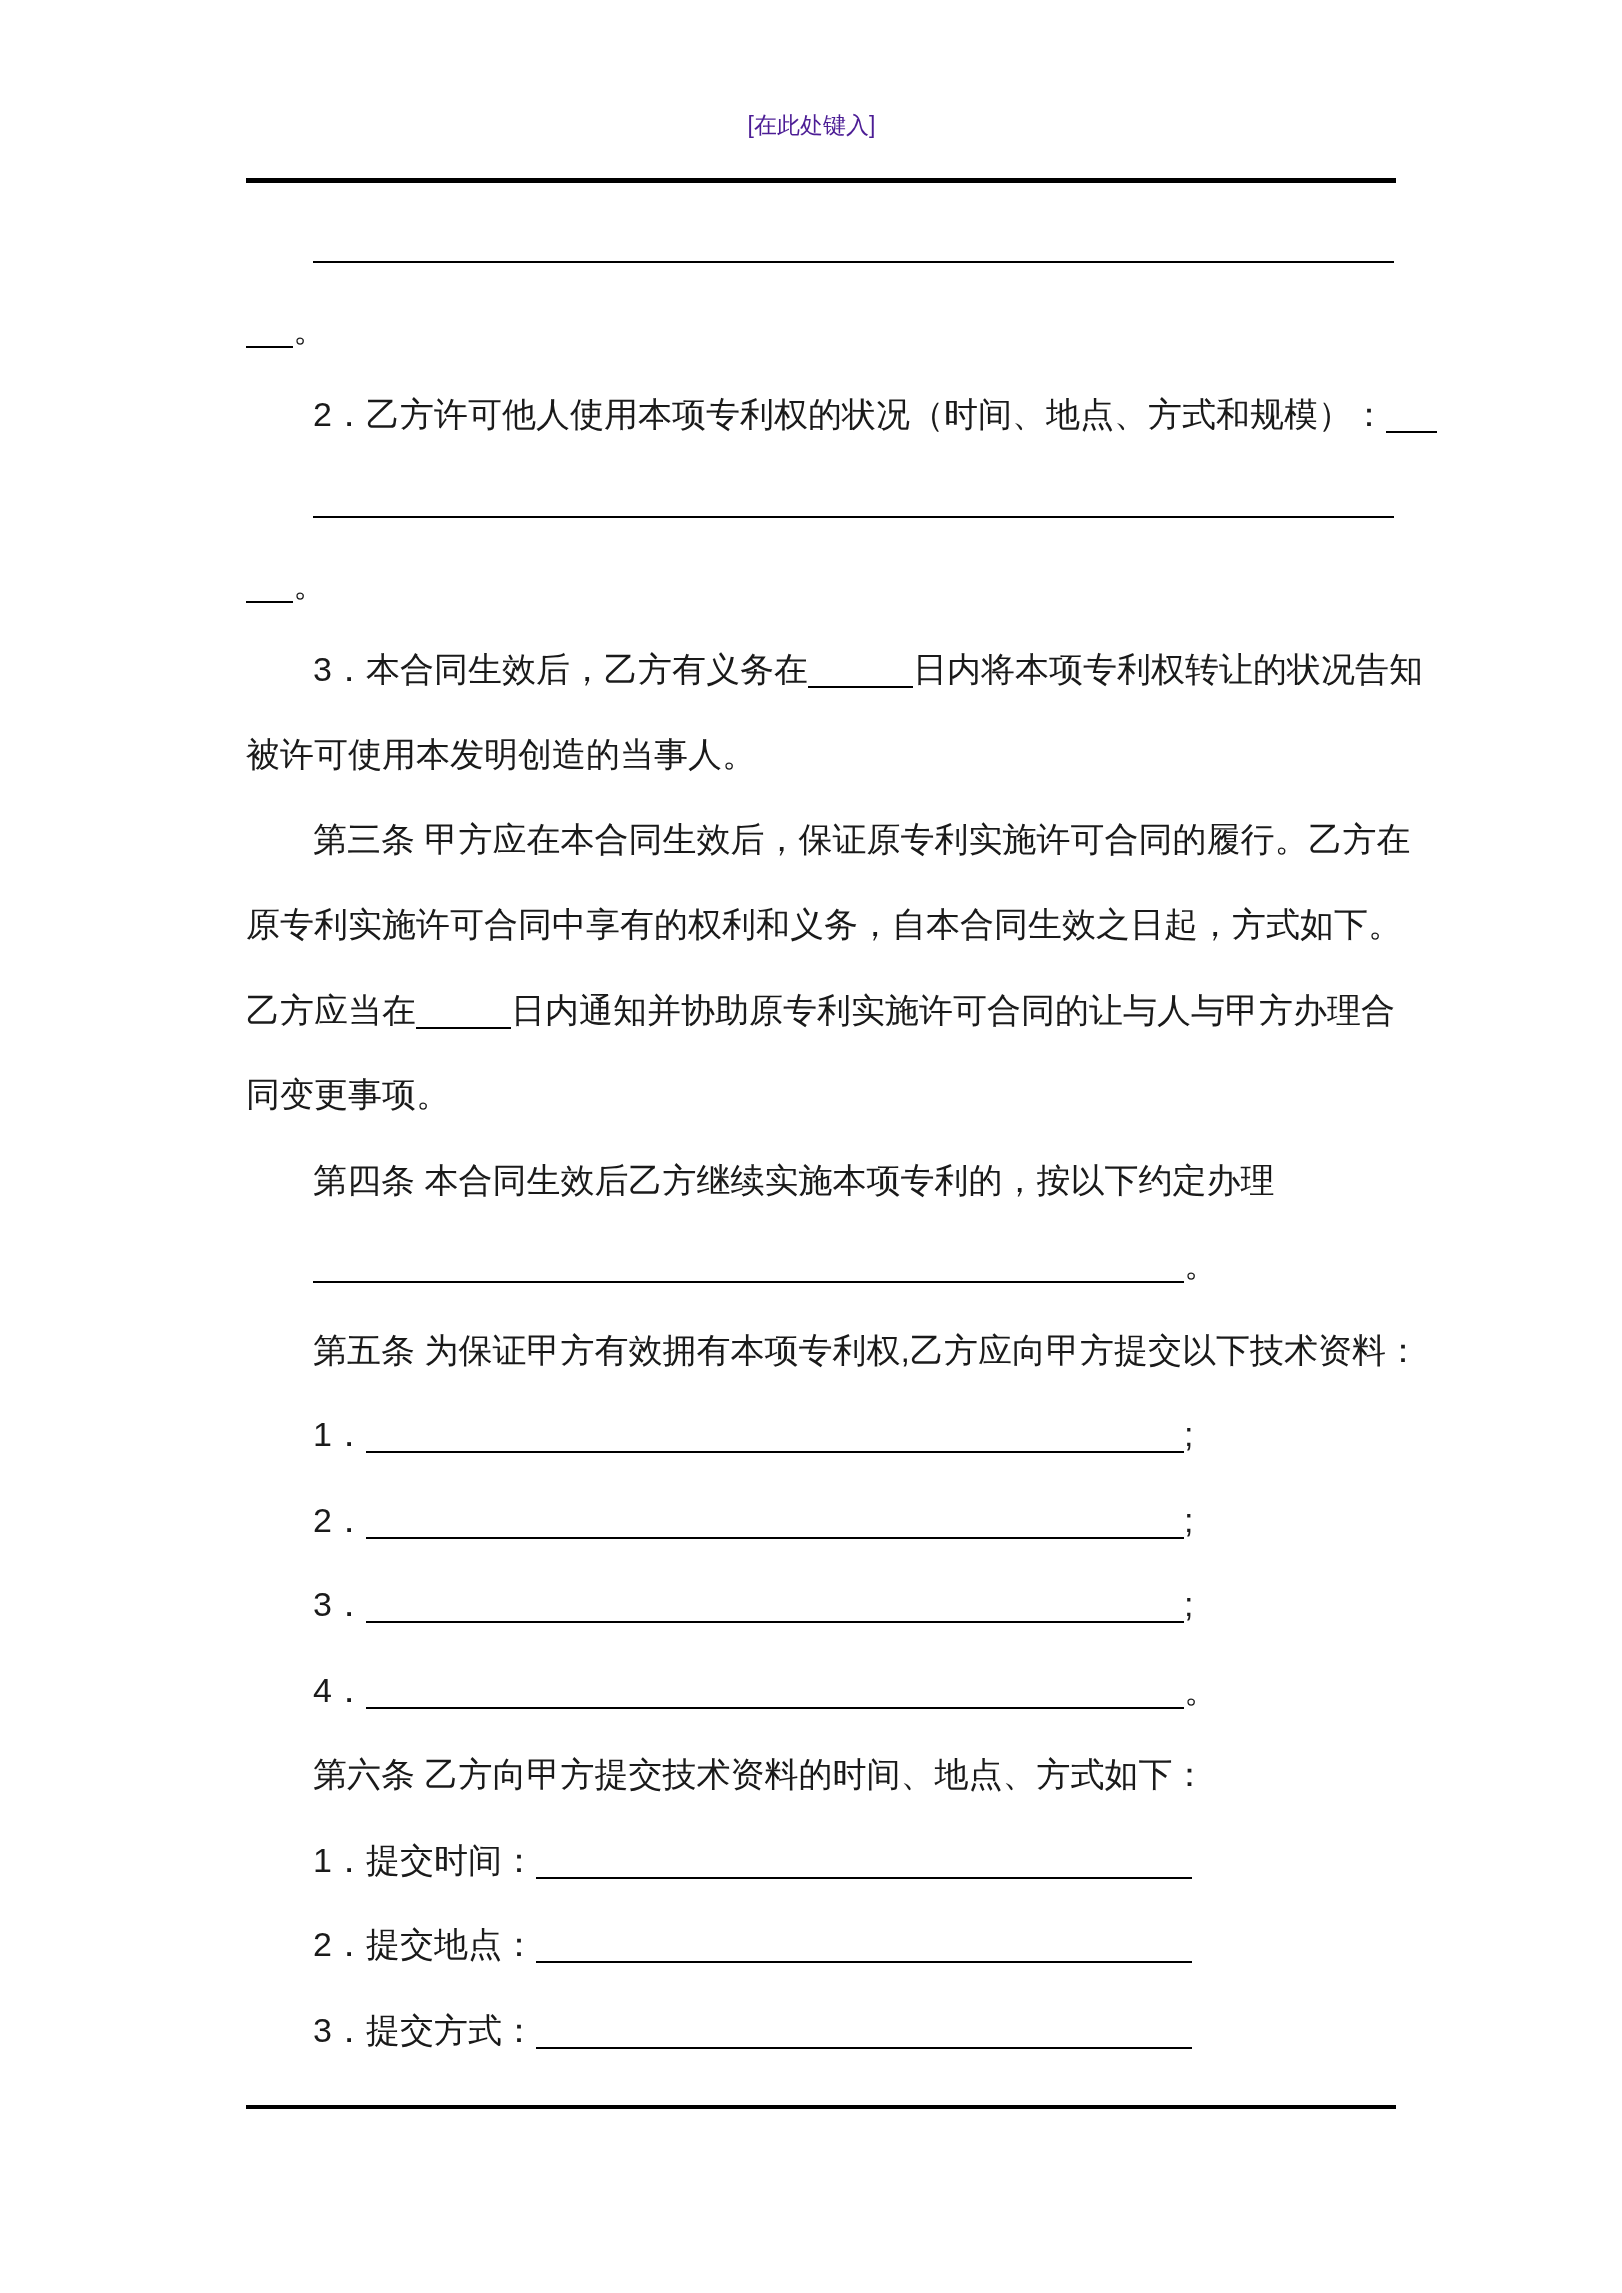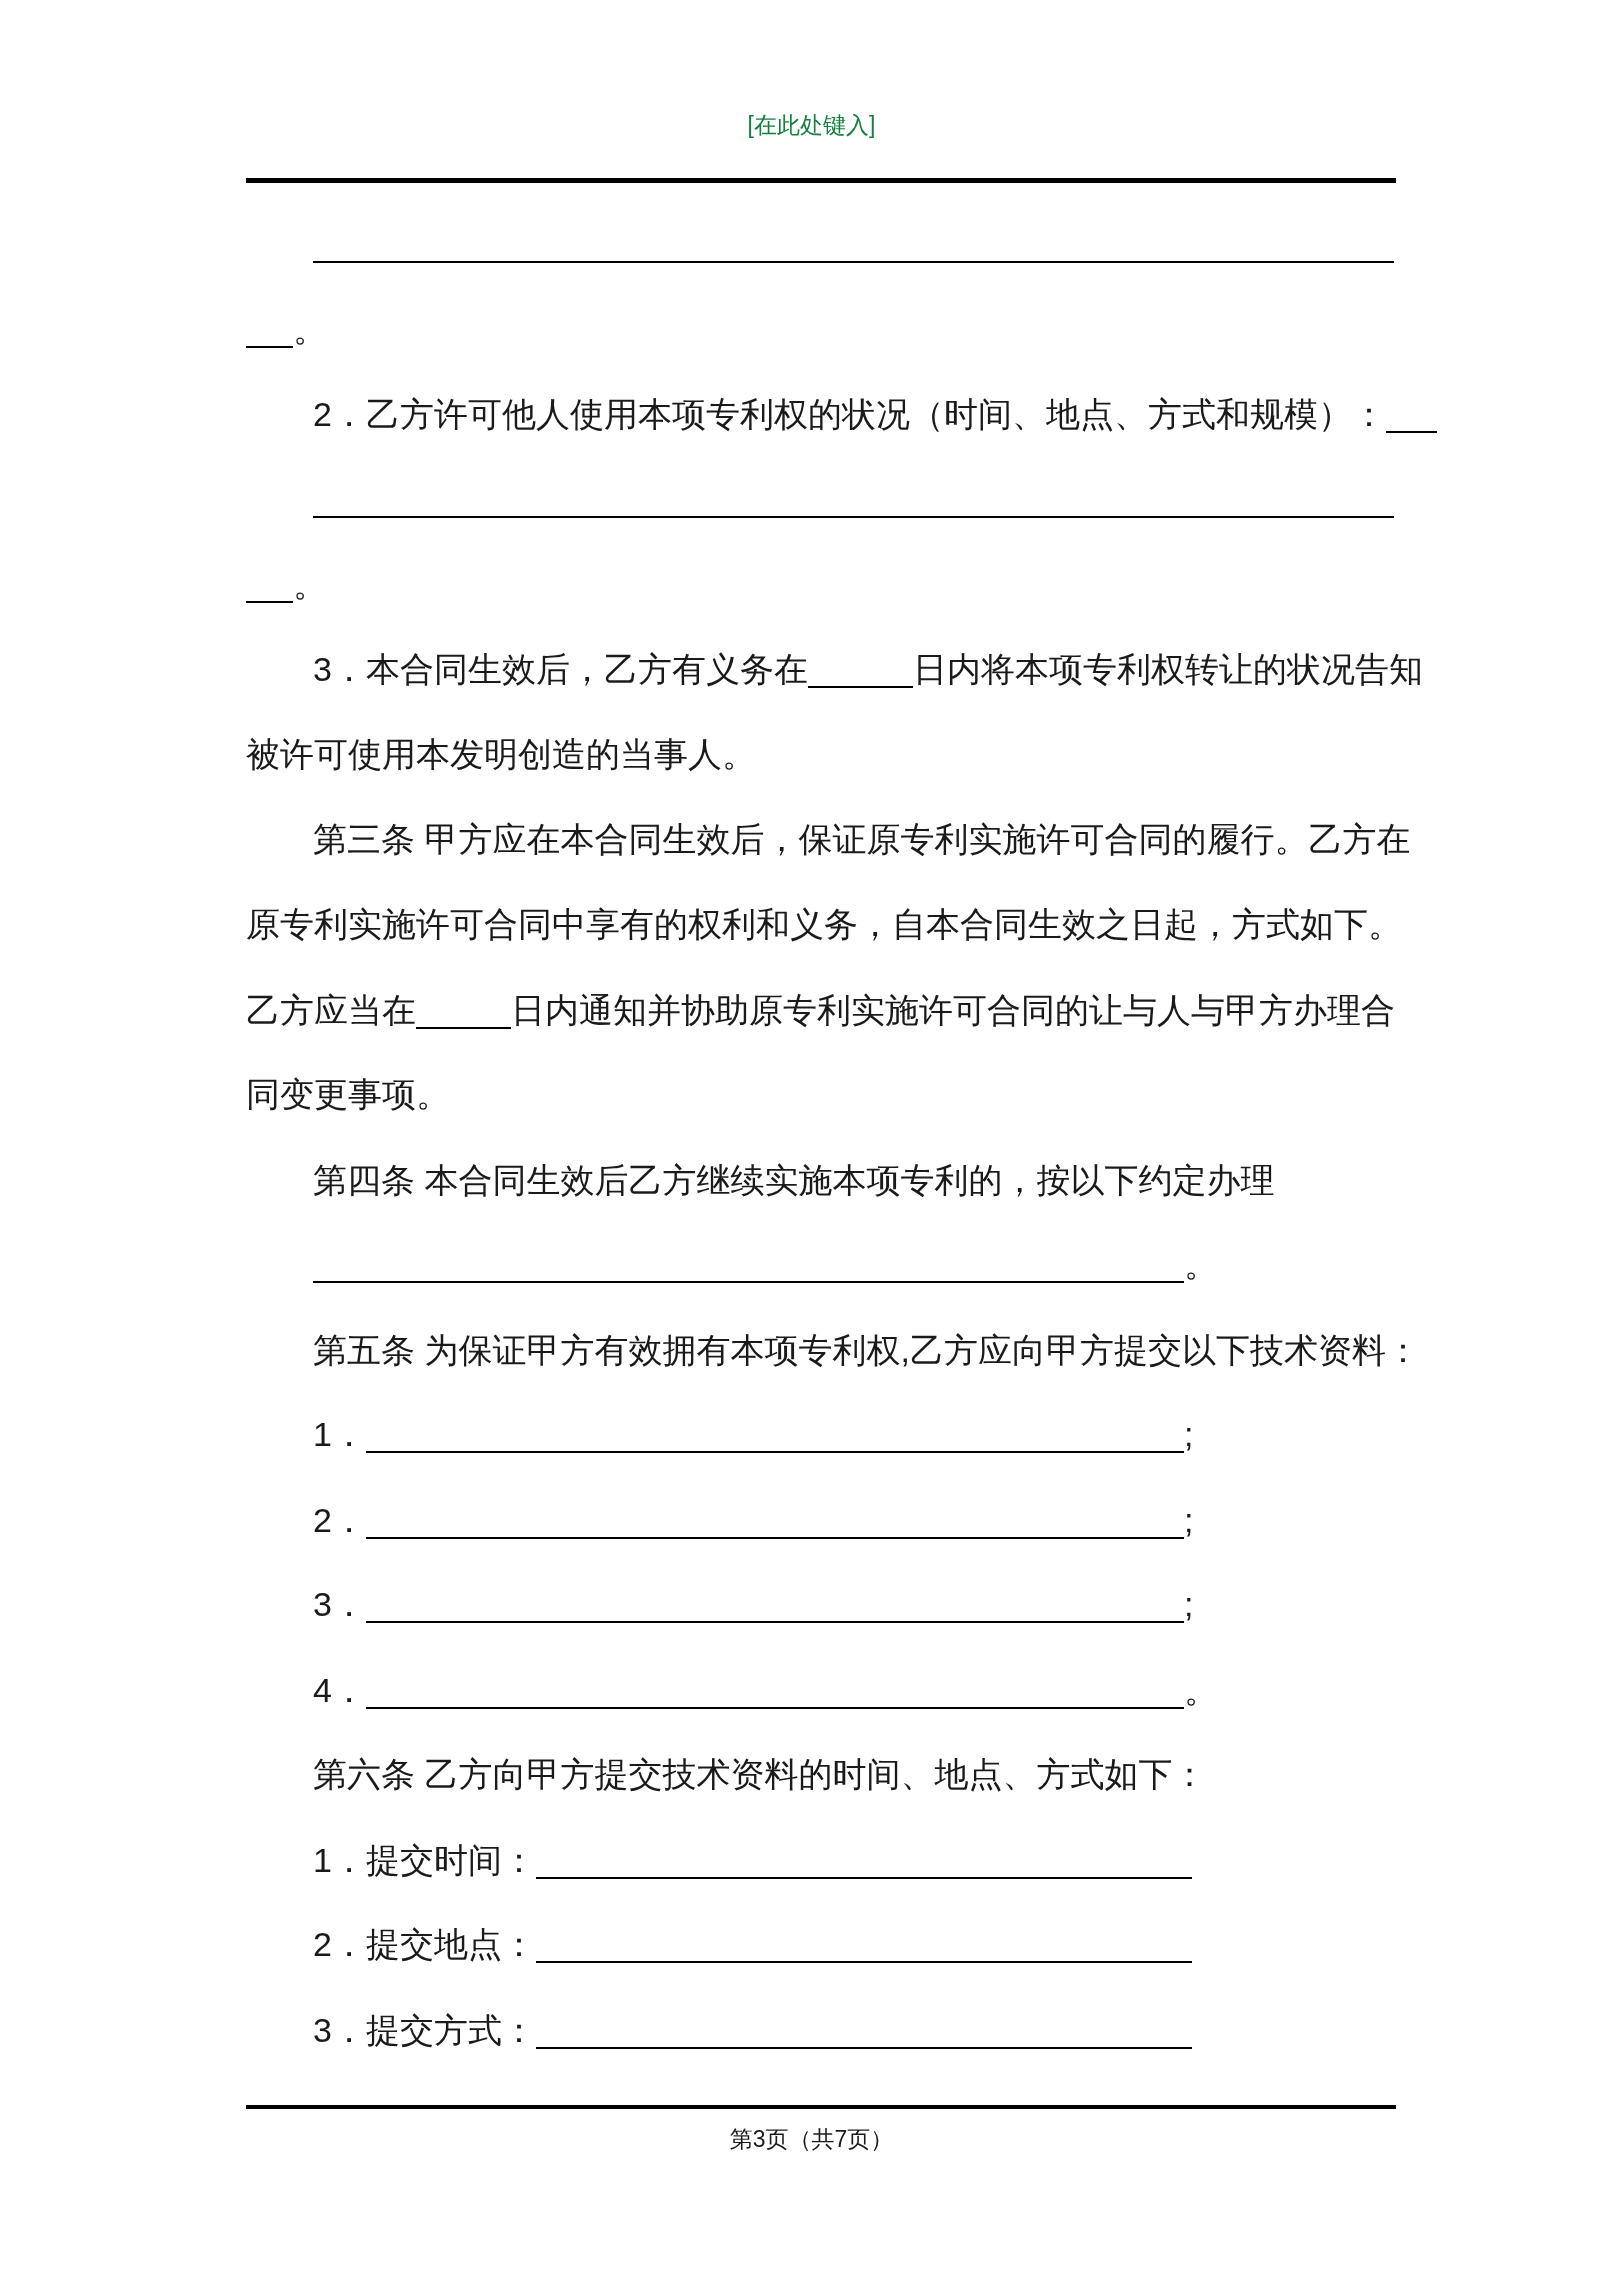--- a/index.html
+++ b/index.html
@@ -12,21 +12,21 @@
     color: #1a1a1a;
     overflow: hidden;
   }
   .hdr-text {
     position: absolute;
     top: 109px; left: 0;
     width: 100%;
     text-align: center;
     font-size: 23px;
     line-height: 33px;
-    color: #15803d;
+    color: #4c1d95;
   }
   .hdr-rule {
     position: absolute;
     top: 178px; left: 246px;
     width: 1150px; height: 4.5px;
     background: #000000;
   }
   .body-block {
     position: absolute;
     top: 202px; left: 246px;
@@ -122,16 +122,15 @@
 
     <div class="row indent" style="top:1616px"><span>1．提交时间：</span><span class="bl bl-sub"></span></div>
 
     <div class="row indent" style="top:1700px"><span>2．提交地点：</span><span class="bl bl-sub"></span></div>
 
     <div class="row indent" style="top:1786px"><span>3．提交方式：</span><span class="bl bl-sub"></span></div>
 
   </div>
 
   <div class="ftr-rule"></div>
-  <div class="ftr-text">第3页（共7页）</div>
 
 </div>
 
 
 </body></html>

